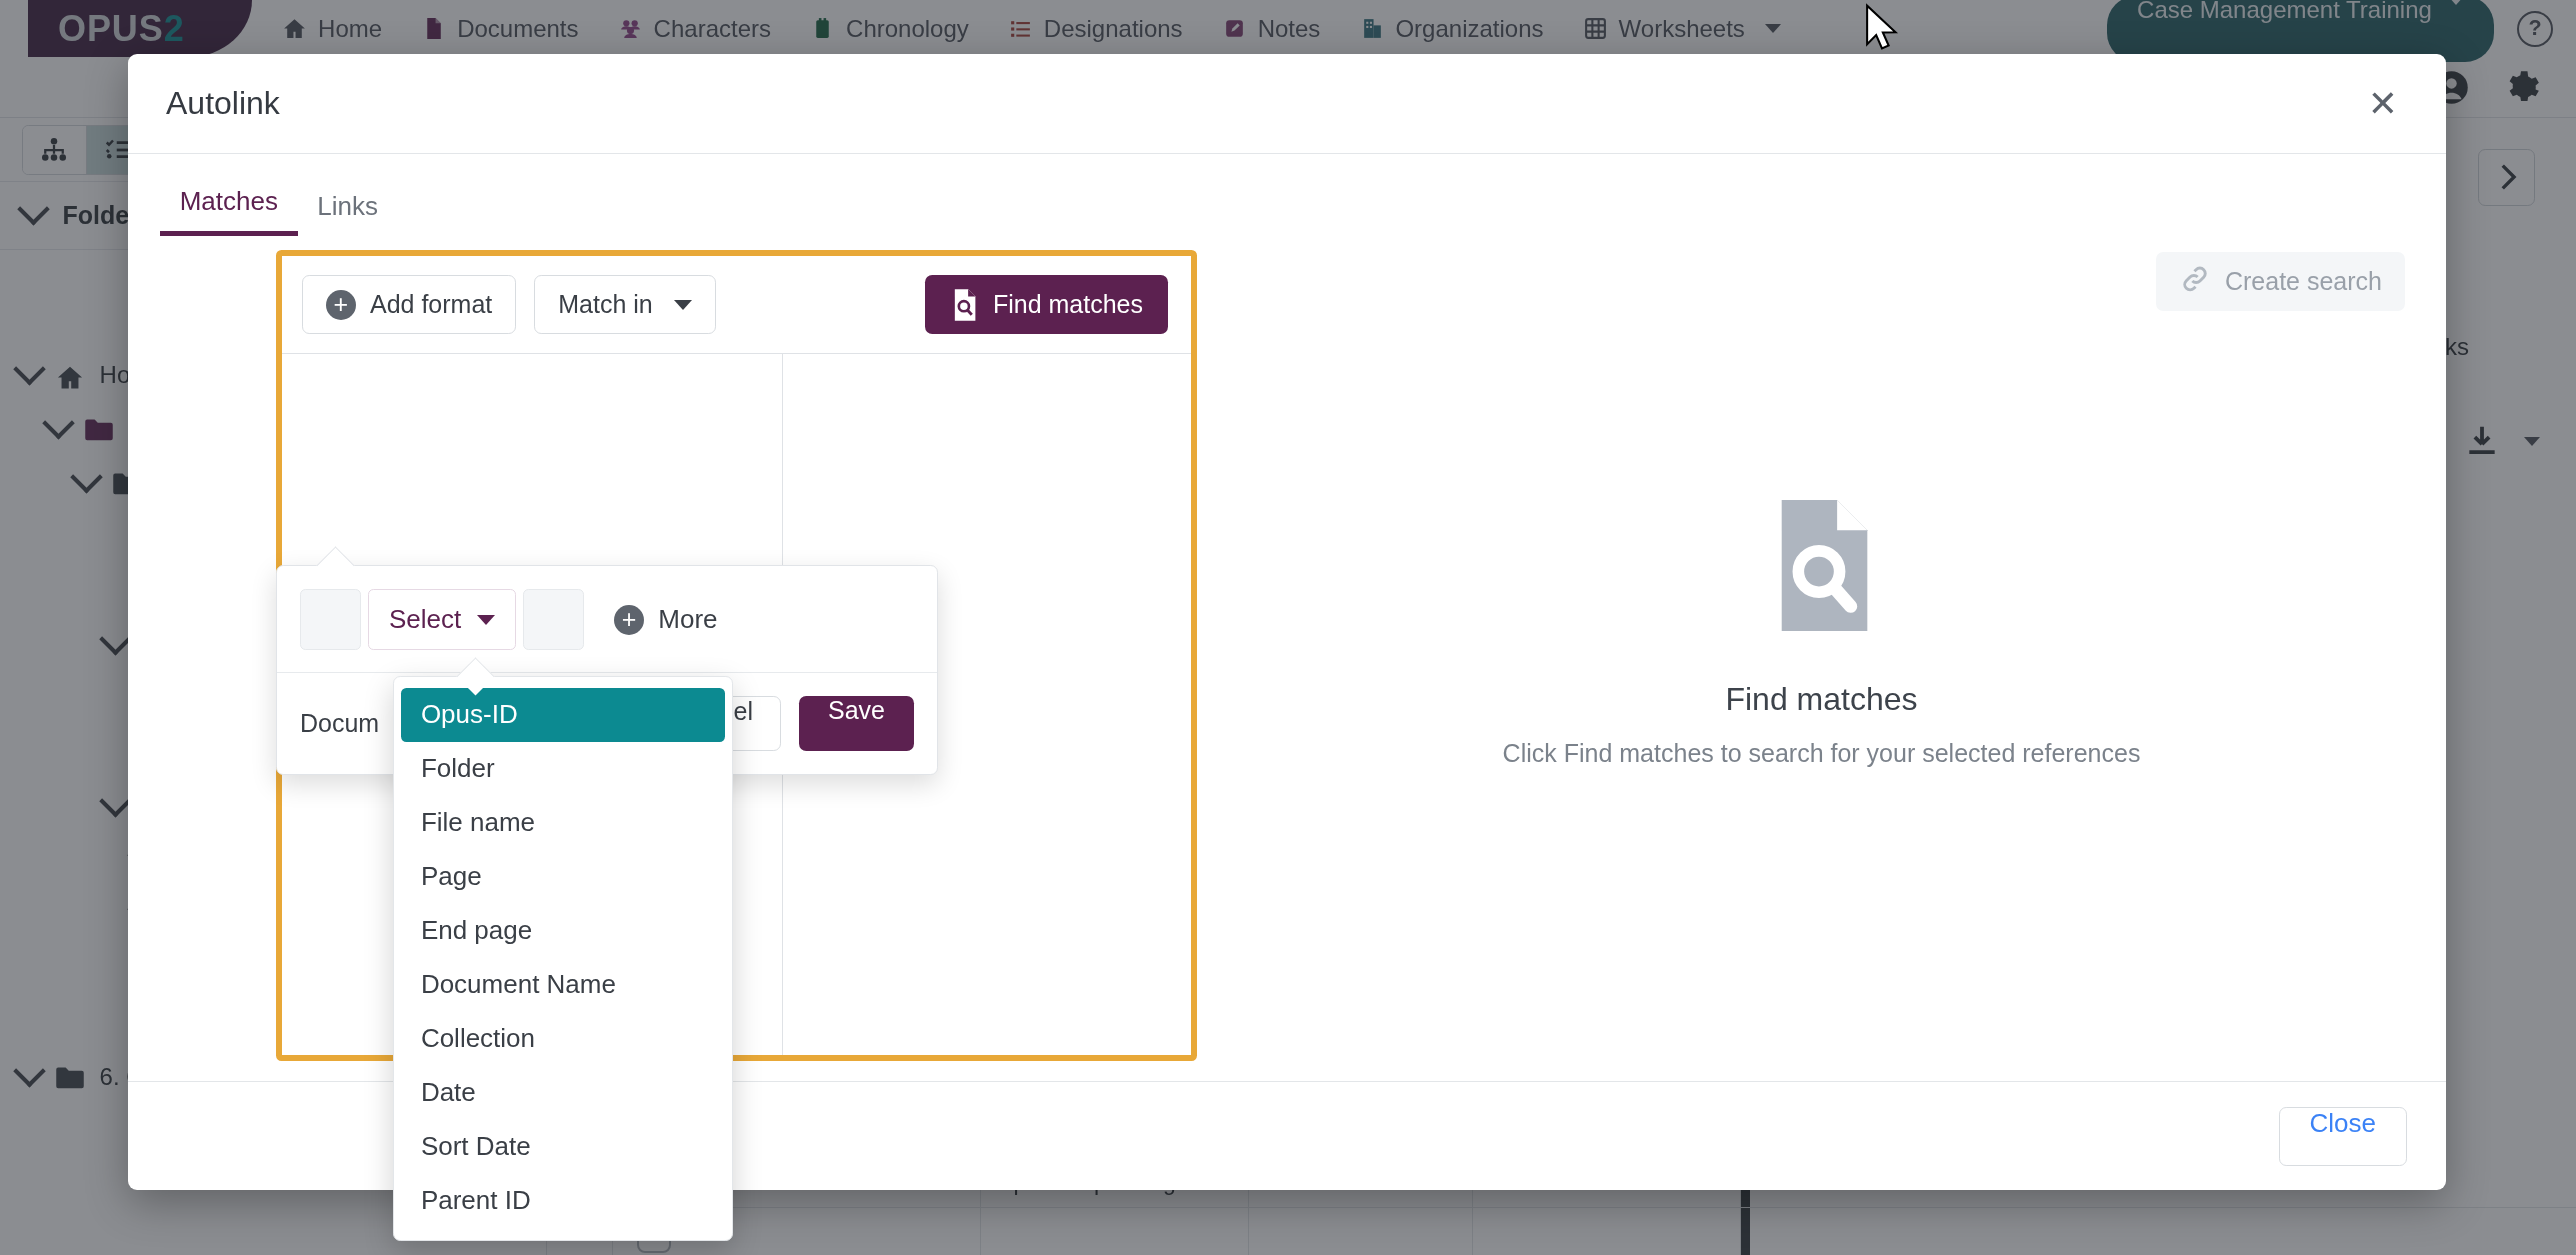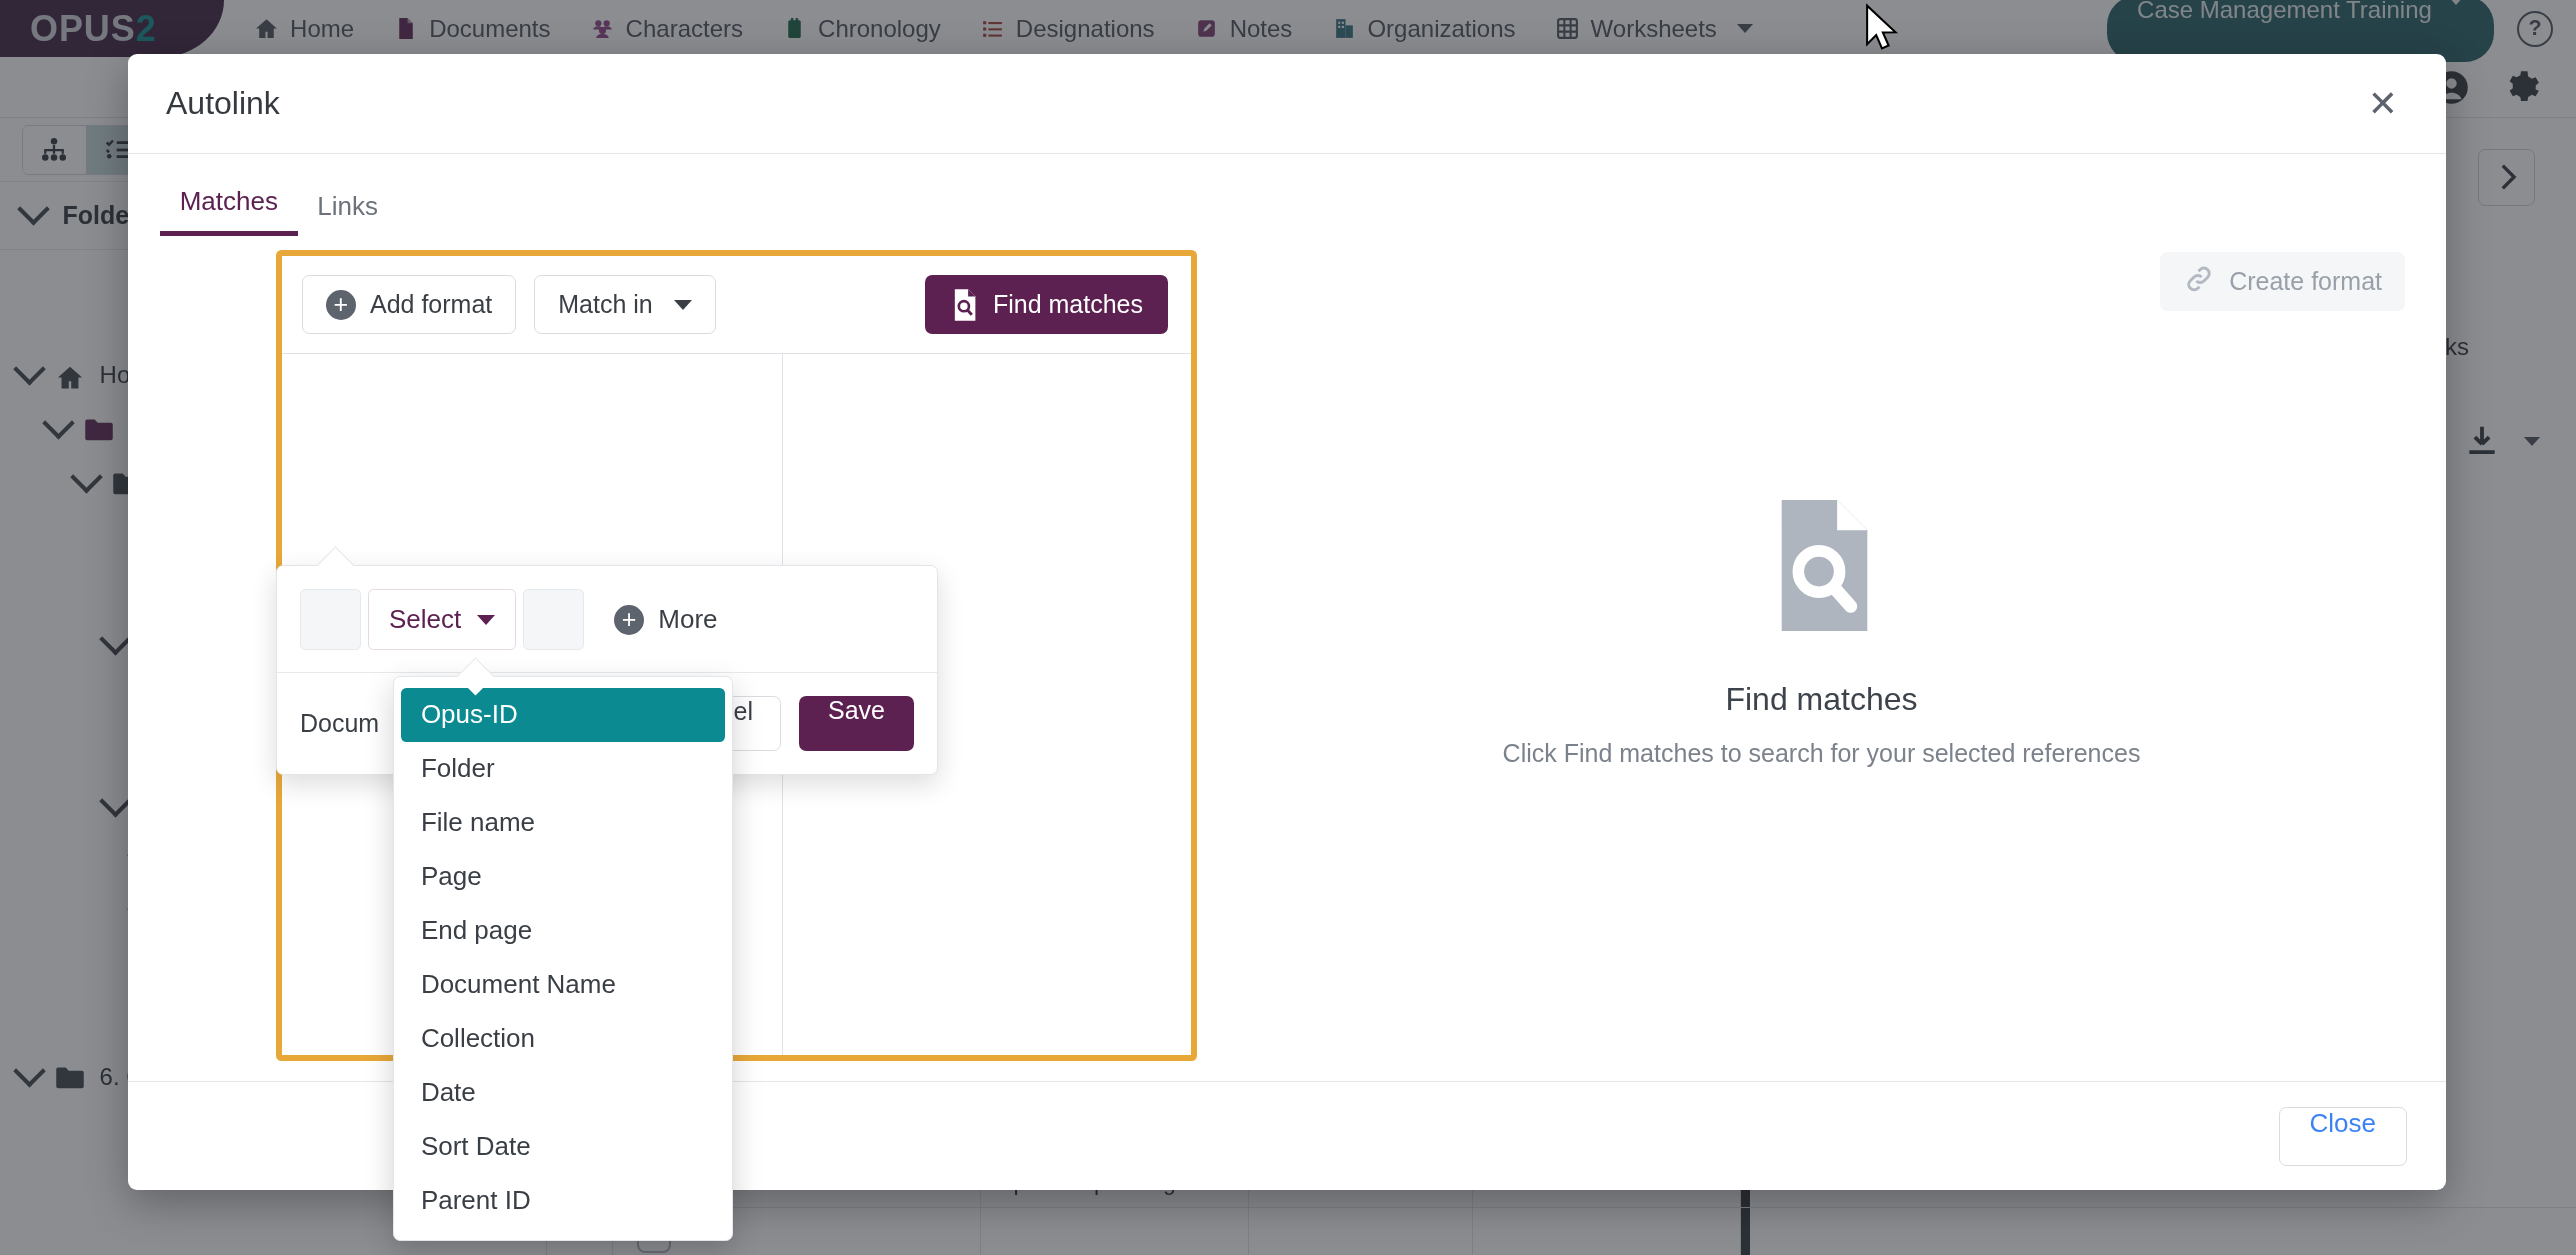--- a/index.html
+++ b/index.html
@@ -15,24 +15,25 @@
 
   .dim-veil {
     position: absolute; inset: 0;
     background: rgba(44,48,54,0.55);
     z-index: 40;
     pointer-events: none;
   }
 
   
   .topnav {
-    position: absolute; top: 0; left: 0; right: 0; height: 57px;
+    position: absolute; top: 0; left: 16px; right: 0; height: 57px;
     background: #ffffff;
     display: flex; align-items: center;
     z-index: 5;
+    padding-left: 12px;
   }
   .brand {
     width: 224px; height: 57px;
     background: #3a1c3c;
     border-bottom-right-radius: 63px 57px;
     display: flex; align-items: center; padding-left: 30px;
     position: relative; z-index: 3;
   }
   .brand-text {
     font-size: 36px; font-weight: 700; letter-spacing: 0.9px;
@@ -642,21 +643,21 @@
     </div>
 
     <div class="create-links-wrap">
       <div class="btn-ghost">
         <span>
           <svg viewBox="0 0 24 24" width="32" height="32">
               <path fill="none" stroke="#b2b9c1" stroke-width="2.2" d="M10 13.5a4 4 0 0 0 5.7 0l2.8-2.8a4 4 0 1 0-5.7-5.7l-1.2 1.2"></path>
               <path fill="none" stroke="#b2b9c1" stroke-width="2.2" d="M14 10.5a4 4 0 0 0-5.7 0l-2.8 2.8a4 4 0 1 0 5.7 5.7l1.2-1.2"></path>
             </svg>
         </span>
-        <span>Create format</span>
+        <span>Create search</span>
       </div>
     </div>
 
     <div class="popover">
       <div class="pop-arrow"></div>
       <div class="pop-row1">
         <div class="seg-blank"></div>
         <div class="seg-select">
           <span>Select</span>
           <span class="caret-dn"></span>

